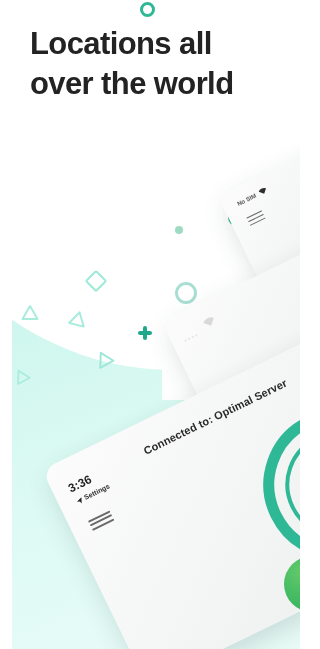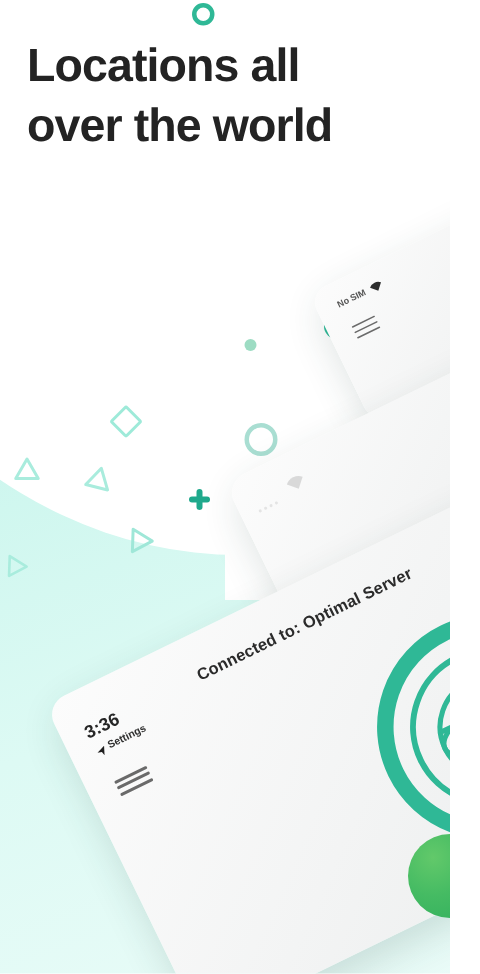--- a/index.html
+++ b/index.html
@@ -1,21 +1,21 @@
 <!DOCTYPE html>
 <html><head>
 <meta charset="utf-8">
 <style>
   html,body{margin:0;padding:0;}
   body{
     width:300px;height:649px;overflow:hidden;position:relative;
     font-family:"Liberation Sans", sans-serif;
     background:#ffffff;
   }
-  .stage{position:absolute;inset:0;overflow:hidden;}
+  .stage{position:absolute;inset:0;overflow:hidden;margin-left:12px;}
 
   
   .bg-mint{
     position:absolute;left:-40px;top:250px;width:420px;height:460px;
     background:linear-gradient(160deg,#c8f5ec 0%,#ddfaf4 45%,#eefcf9 100%);
   }
   .bg-white-circle{
     position:absolute;left:-150px;top:-330px;
     width:620px;height:700px;border-radius:50%;
     background:#ffffff;

